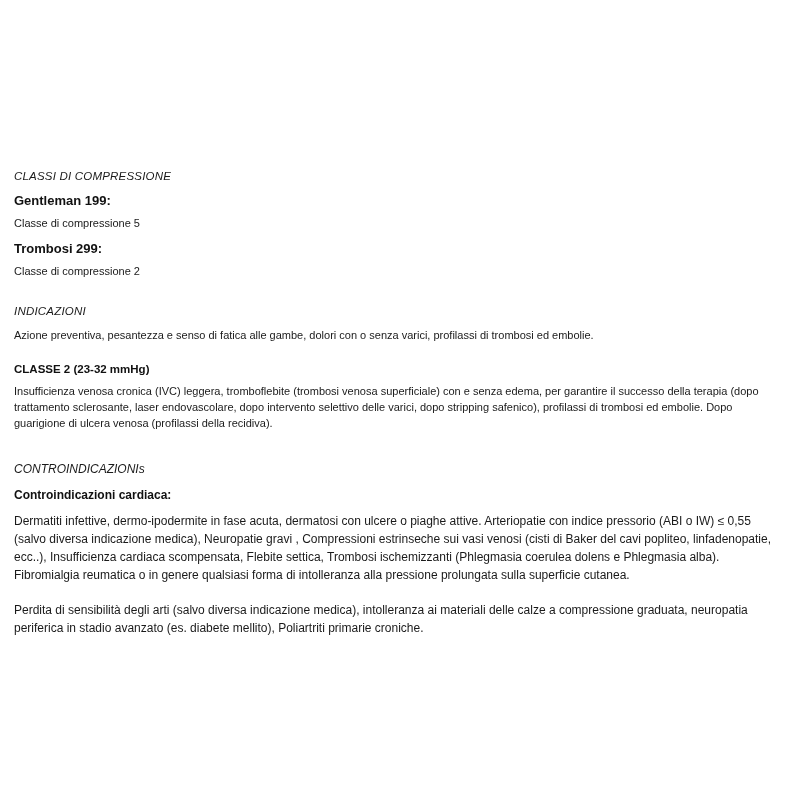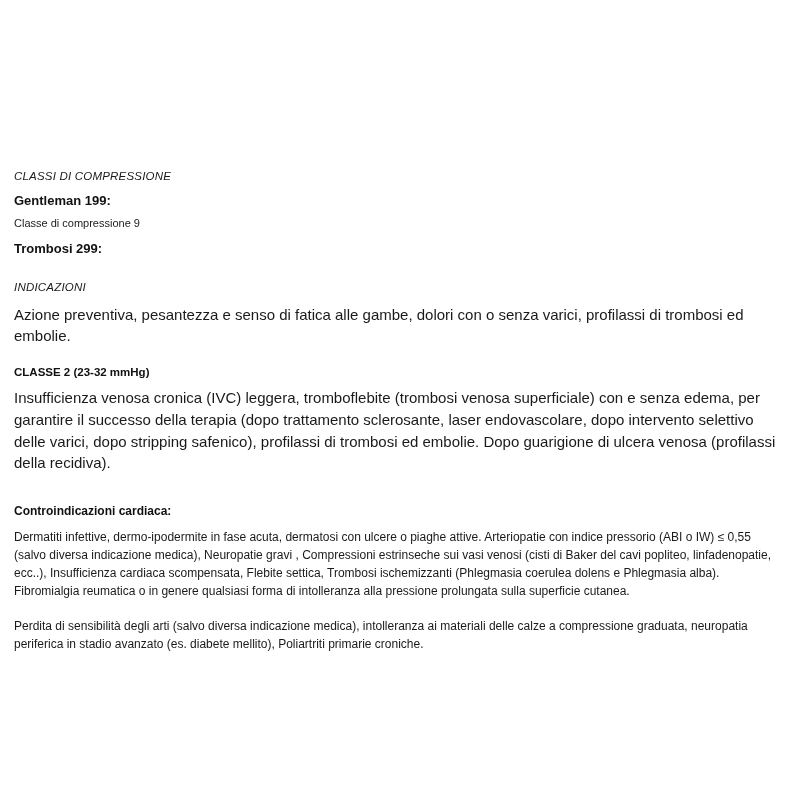--- a/index.html
+++ b/index.html
@@ -48,21 +48,21 @@
   }
   .gap-sm { height: 9px; }
   .gap-md { height: 17px; }
   .gap-lg { height: 20px; }
 
   .group-two .sub-heading {
     font-size: 11.5px;
     margin-bottom: 9px;
   }
   .group-two .body-line {
-    font-size: 15px;
+    font-size: 11px;
     line-height: 1.45;
   }
   .contro .sub-heading {
     font-size: 12px;
     margin-bottom: 10px;
   }
   .contro .body-line {
     font-size: 12px;
     line-height: 1.5;
     margin-bottom: 0;
@@ -74,36 +74,38 @@
   }
 </style>
 </head>
 <body>
 
 <div class="page">
 
   <div class="section block-a">
     <div class="section-heading">CLASSI DI COMPRESSIONE</div>
     <div class="sub-heading">Gentleman 199:</div>
-    <div class="body-line">Classe di compressione 9</div>
+    <div class="body-line">Classe di compressione 5</div>
     <div class="sub-heading">Trombosi 299:</div>
+    <div class="body-line">Classe di compressione 2</div>
   </div>
 
   <div class="gap-md"></div>
 
   <div class="section group-two">
     <div class="section-heading">INDICAZIONI</div>
     <div class="body-line">Azione preventiva, pesantezza e senso di fatica alle gambe, dolori con o senza varici, profilassi di trombosi ed embolie.</div>
     <div class="gap-sm"></div>
     <div class="sub-heading">CLASSE 2 (23-32 mmHg)</div>
     <div class="body-line">Insufficienza venosa cronica (IVC) leggera, tromboflebite (trombosi venosa superficiale) con e senza edema, per garantire il successo della terapia (dopo trattamento sclerosante, laser endovascolare, dopo intervento selettivo delle varici, dopo stripping safenico), profilassi di trombosi ed embolie. Dopo guarigione di ulcera venosa (profilassi della recidiva).</div>
   </div>
 
   <div class="gap-lg"></div>
 
   <div class="section contro">
+    <div class="contro-heading">CONTROINDICAZIONIs</div>
     <div class="sub-heading">Controindicazioni cardiaca:</div>
     <div class="body-line">Dermatiti infettive, dermo-ipodermite in fase acuta, dermatosi con ulcere o piaghe attive. Arteriopatie con indice pressorio (ABI o IW) ≤ 0,55 (salvo diversa indicazione medica), Neuropatie gravi , Compressioni estrinseche sui vasi venosi (cisti di Baker del cavi popliteo, linfadenopatie, ecc..), Insufficienza cardiaca scompensata, Flebite settica, Trombosi ischemizzanti (Phlegmasia coerulea dolens e Phlegmasia alba). Fibromialgia reumatica o in genere qualsiasi forma di intolleranza alla pressione prolungata sulla superficie cutanea.</div>
     <div class="gap-md"></div>
     <div class="body-line">Perdita di sensibilità degli arti (salvo diversa indicazione medica), intolleranza ai materiali delle calze a compressione graduata, neuropatia periferica in stadio avanzato (es. diabete mellito), Poliartriti primarie croniche.</div>
   </div>
 
 </div>
 
 </body></html>

